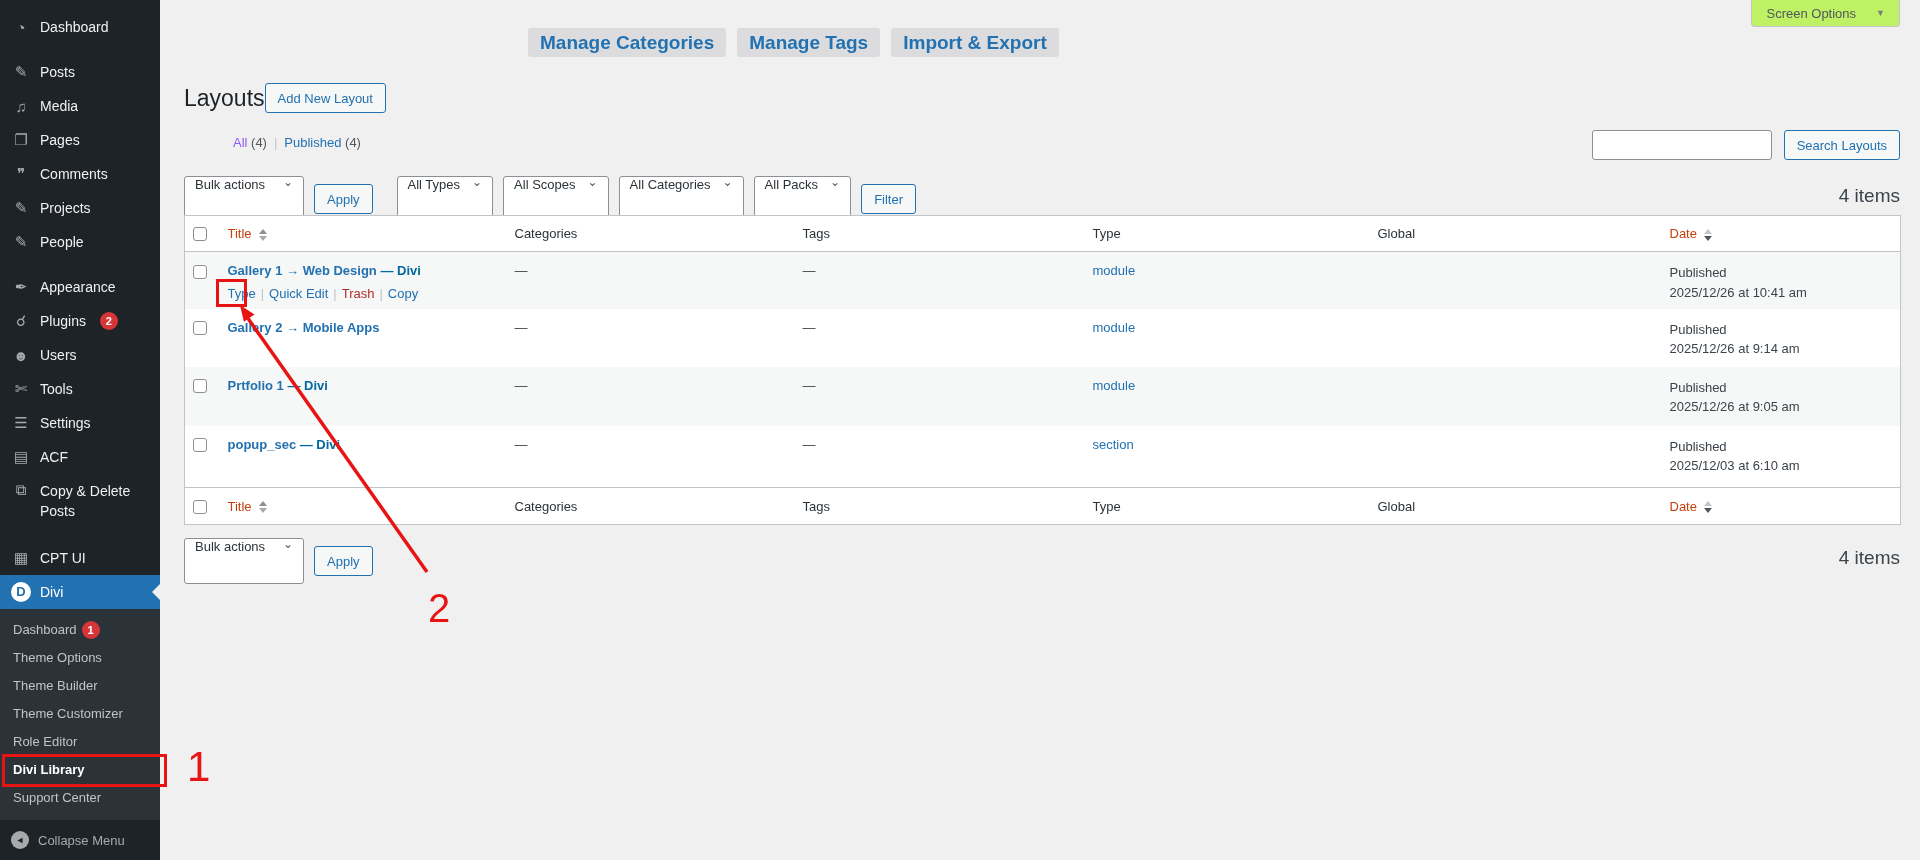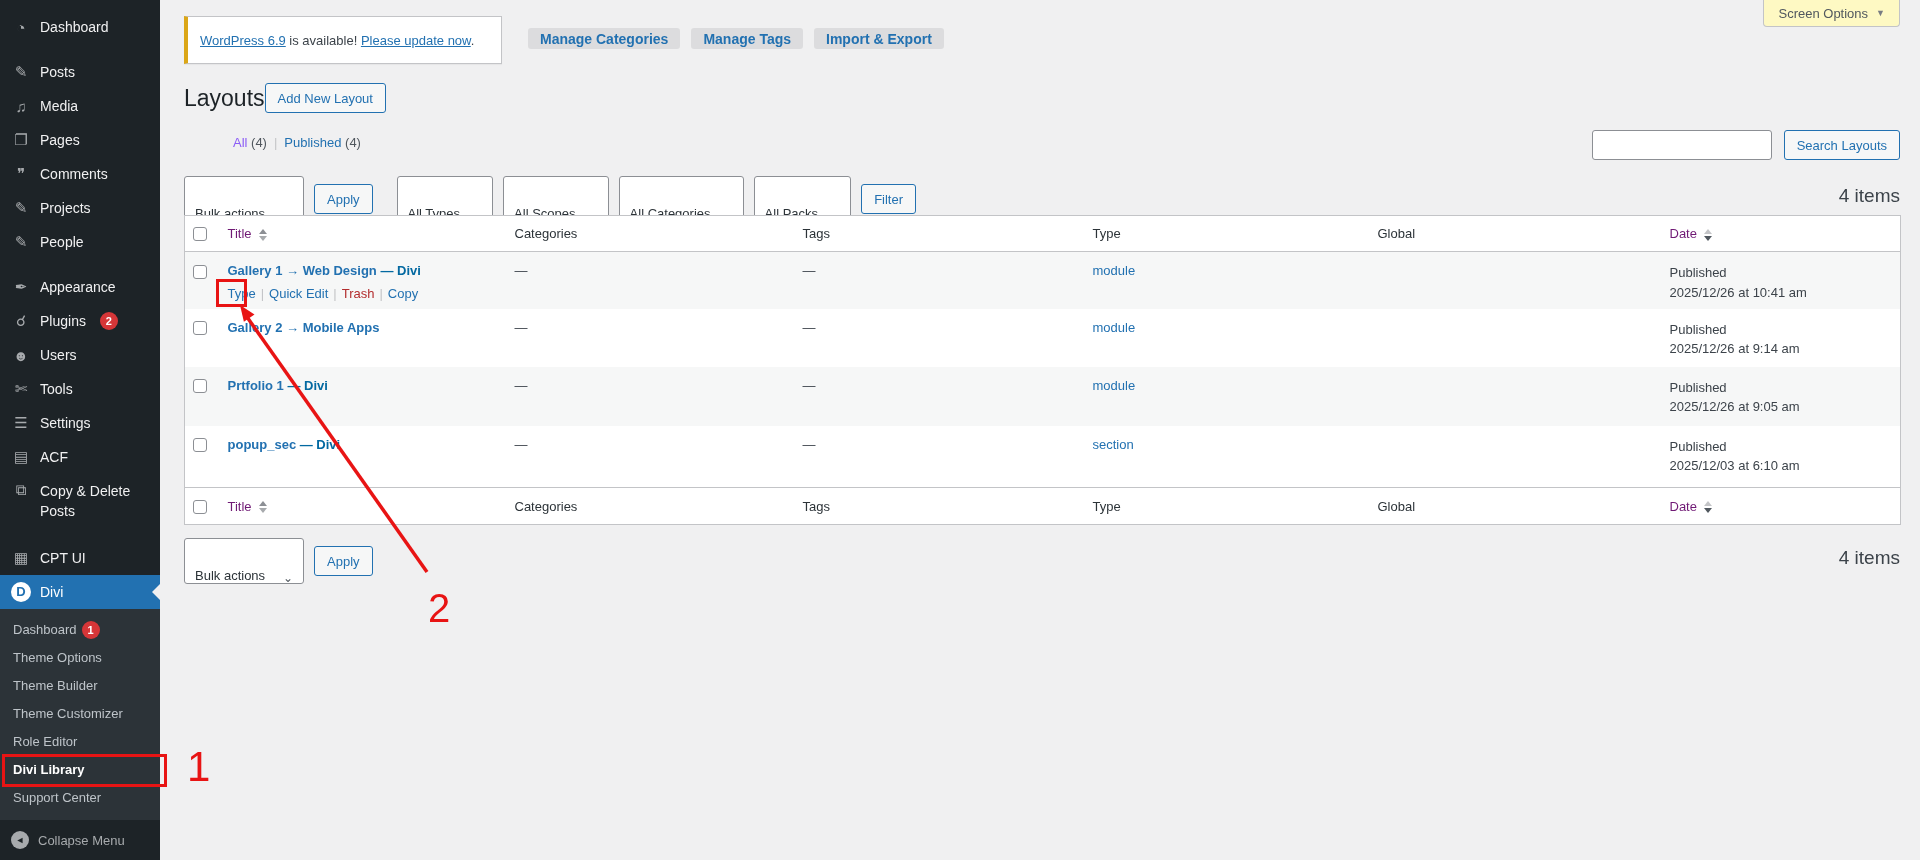--- a/index.html
+++ b/index.html
@@ -66,40 +66,40 @@
     flex:none; width:18px; height:18px; border-radius:50%;
     background:#a7aaad; color:#1d2327; font-size:9px;
     line-height:18px; text-align:center;
   }
 
   
   #content { position:absolute; left:160px; top:0; width:1760px; height:860px; }
 
   .screen-options {
     position:absolute; top:0; right:20px; height:27px;
-    background:#fef9c3; border:1px solid #c3c4c7; border-top:none;
+    background:#bef264; border:1px solid #c3c4c7; border-top:none;
     border-radius:0 0 4px 4px; padding:0 14px;
-    display:flex; align-items:center; gap:8px;
+    display:flex; align-items:center; gap:20px;
     font-size:13px; color:#50575e; cursor:pointer;
   }
   .so-caret { font-size:9px; color:#787c82; }
 
   .notice {
     position:absolute; left:24px; top:16px; width:318px; height:48px;
     background:#fff; border:1px solid #c3c4c7; border-left:4px solid #dba617;
     box-shadow:0 1px 1px rgba(0,0,0,.04);
     display:flex; align-items:center; padding:0 12px;
     font-size:13px; white-space:nowrap; overflow:hidden; color:#3c434a;
   }
   .notice a { text-decoration:underline; }
 
   .top-actions { position:absolute; left:368px; top:28px; display:flex; gap:11px; }
   .gray-btn {
     background:#dcdcde; color:#2271b1; border:none; border-radius:3px;
-    height:21px; padding:0 12px; font-size:14px; font-weight:600;
+    height:29px; padding:0 12px; font-size:19px; font-weight:600;
     font-family:inherit; cursor:pointer;
   }
 
   .page-head { position:absolute; left:24px; top:83px; display:flex; align-items:center; }
   h1.page-title { font-size:23px; font-weight:400; color:#1d2327; line-height:30px; }
   .btn-secondary {
     background:#f6f7f7; border:1px solid #2271b1; color:#2271b1;
     border-radius:3px; height:30px; padding:0 12px; font-size:13px;
     font-family:inherit; cursor:pointer;
   }
@@ -113,39 +113,39 @@
   .search-input {
     width:180px; height:30px; background:#fff; border:1px solid #8c8f94;
     border-radius:3px; padding:0 8px; font-size:13px; font-family:inherit;
   }
 
   .tablenav { position:absolute; left:24px; right:20px; height:32px; }
   .tablenav.top { top:176px; }
   .tablenav.bottom { top:538px; }
   .tn-group { display:flex; align-items:center; gap:10px; }
   .wp-select {
-    display:flex; align-items:flex-end; justify-content:space-between; gap:12px;
+    display:flex; align-items:flex-start; justify-content:space-between; gap:12px;
     height:46px; background:#fff; border:1px solid #8c8f94; border-radius:3px;
     padding:0 10px; font-size:13px; color:#2c3338; cursor:pointer;
   }
   .wp-select.bulk { width:120px; }
   .chev { font-size:12px; color:#50575e; line-height:10px; }
   .gap-left { margin-left:14px; }
   .item-count { position:absolute; right:0; top:9px; font-size:19px; color:#3c434a; }
 
   
   table.layouts {
     position:absolute; left:24px; top:215px; width:1716px;
     border:1px solid #c3c4c7; border-collapse:collapse; background:#fff;
     font-size:13px; table-layout:fixed;
   }
   table.layouts thead tr { height:36px; border-bottom:1px solid #c3c4c7; }
   table.layouts tfoot tr { height:37px; border-top:1px solid #c3c4c7; }
   thead td, tfoot td { vertical-align:middle; color:#2c3338; }
-  .col-head-link { color:#701a75; }
+  .col-head-link { color:#c2410c; }
   tbody td { vertical-align:top; padding-top:11px; color:#3c434a; }
   tbody tr.alt { background:#f6f7f7; }
   tr.r0 { height:57px; } tr.r1 { height:58px; } tr.r2 { height:59px; } tr.r3 { height:62px; }
   td.cb-col { padding-left:8px; }
   td.title-col { padding-left:7px; }
   .cb {
     display:inline-block; width:14px; height:14px; background:#fff;
     border:1px solid #8c8f94; border-radius:3px; cursor:pointer; vertical-align:middle;
   }
   .row-title { font-weight:600; color:#2271b1; }
@@ -275,25 +275,20 @@
   </div>
 </aside>
 
 <main id="content">
 
   <div class="screen-options">
     <span>Screen Options</span>
     <span class="so-caret">▼</span>
   </div>
 
-  <div class="notice">
-    <span>
-      <a>WordPress 6.9</a><span> is available! </span><a>Please update now</a><span>.</span>
-    </span>
-  </div>
 
   <div class="top-actions">
     <button class="gray-btn">Manage Categories</button>
     <button class="gray-btn">Manage Tags</button>
     <button class="gray-btn">Import &amp; Export</button>
   </div>
 
   <div class="page-head">
     <h1 class="page-title">Layouts</h1>
     <button class="btn-secondary">Add New Layout</button>

